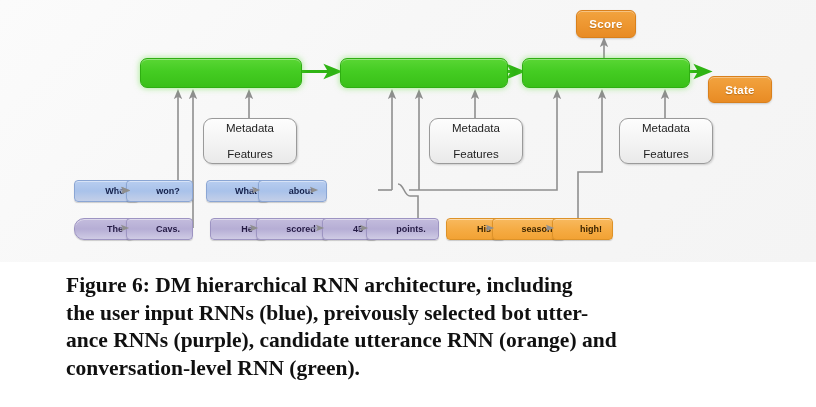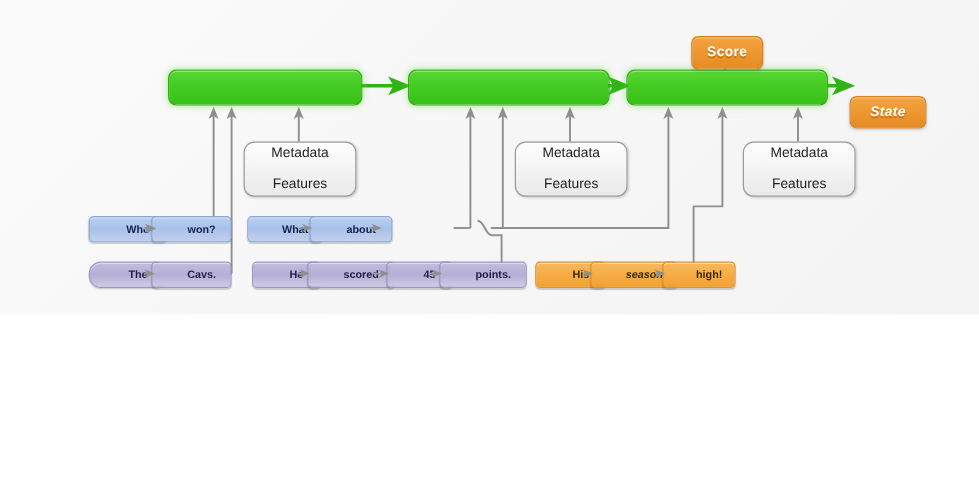--- a/index.html
+++ b/index.html
@@ -56,21 +56,20 @@
     border: 1px solid #d9801c;
     color: #ffffff;
     font-size: 11.5px;
     font-weight: bold;
     display: flex;
     align-items: center;
     justify-content: center;
     text-shadow: 0 1px 1px rgba(150,85,10,0.55);
     box-shadow: 0 1px 2px rgba(0,0,0,0.18), inset 0 1px 0 rgba(255,255,255,0.35);
     letter-spacing: .3px;
-    margin-top: 20px;
   }
 
   
   .meta-box {
     position: absolute;
     width: 92px;
     height: 44px;
     border-radius: 9px;
     background: linear-gradient(180deg,#fdfdfd 0%,#f3f3f3 55%,#e9e9e9 100%);
     border: 1px solid #9a9a9a;
@@ -183,21 +182,21 @@
       </g>
     </svg>
 
     <div class="green-bar" style="left:140px; top:58px; width:160px;"></div>
     <div class="green-bar" style="left:340px; top:58px; width:166px;"></div>
     <div class="green-bar" style="left:522px; top:58px; width:166px;"></div>
 
     <div class="orange-chip" style="left:576px; top:10px; width:58px; height:26px;">
       <span>Score</span>
     </div>
-    <div class="orange-chip" style="left:708px; top:60px; width:62px; height:25px;font-style:italic;">
+    <div class="orange-chip" style="left:708px; top:76px; width:62px; height:25px;">
       <span>State</span>
     </div>
 
     <div class="meta-box" style="left:203px; top:118px;">
       <span>Metadata</span>
       <span>Features</span>
     </div>
     <div class="meta-box" style="left:429px; top:118px;">
       <span>Metadata</span>
       <span>Features</span>
@@ -240,21 +239,21 @@
     <div class="token purple" style="left:322px; top:218px; width:36px;align-items:center;">
       <span>45</span>
     </div>
     <div class="token purple" style="left:366px; top:218px; width:54px;">
       <span>points.</span>
     </div>
 
     <div class="token orange" style="left:446px; top:218px; width:40px;">
       <span>His</span>
     </div>
-    <div class="token orange" style="left:492px; top:218px; width:54px;font-style:italic;">
+    <div class="token orange" style="left:492px; top:218px; width:54px;">
       <span>season</span>
     </div>
     <div class="token orange" style="left:552px; top:218px; width:42px;">
       <span>high!</span>
     </div>
 
     <svg style="position:absolute;left:0;top:0;width:816px;height:262px;">
       <g stroke="#9a9ab0" stroke-width="1.3" fill="none" marker-end="url(#ah)">
         <path d="M120,190 L125,190"></path>
         <path d="M120,228 L125,228"></path>
@@ -263,14 +262,20 @@
         <path d="M248,228 L254,228"></path>
         <path d="M310,228 L320,228"></path>
         <path d="M358,228 L364,228"></path>
         <path d="M486,228 L490,228"></path>
         <path d="M546,228 L550,228"></path>
       </g>
     </svg>
 
   </div>
 
+  <div id="caption">
+    <div>Figure 6: DM hierarchical RNN architecture, including</div>
+    <div>the user input RNNs (blue), preivously selected bot utter-</div>
+    <div>ance RNNs (purple), candidate utterance RNN (orange) and</div>
+    <div class="lastline">conversation-level RNN (green).</div>
+  </div>
 
 </div>
 
 </body></html>

